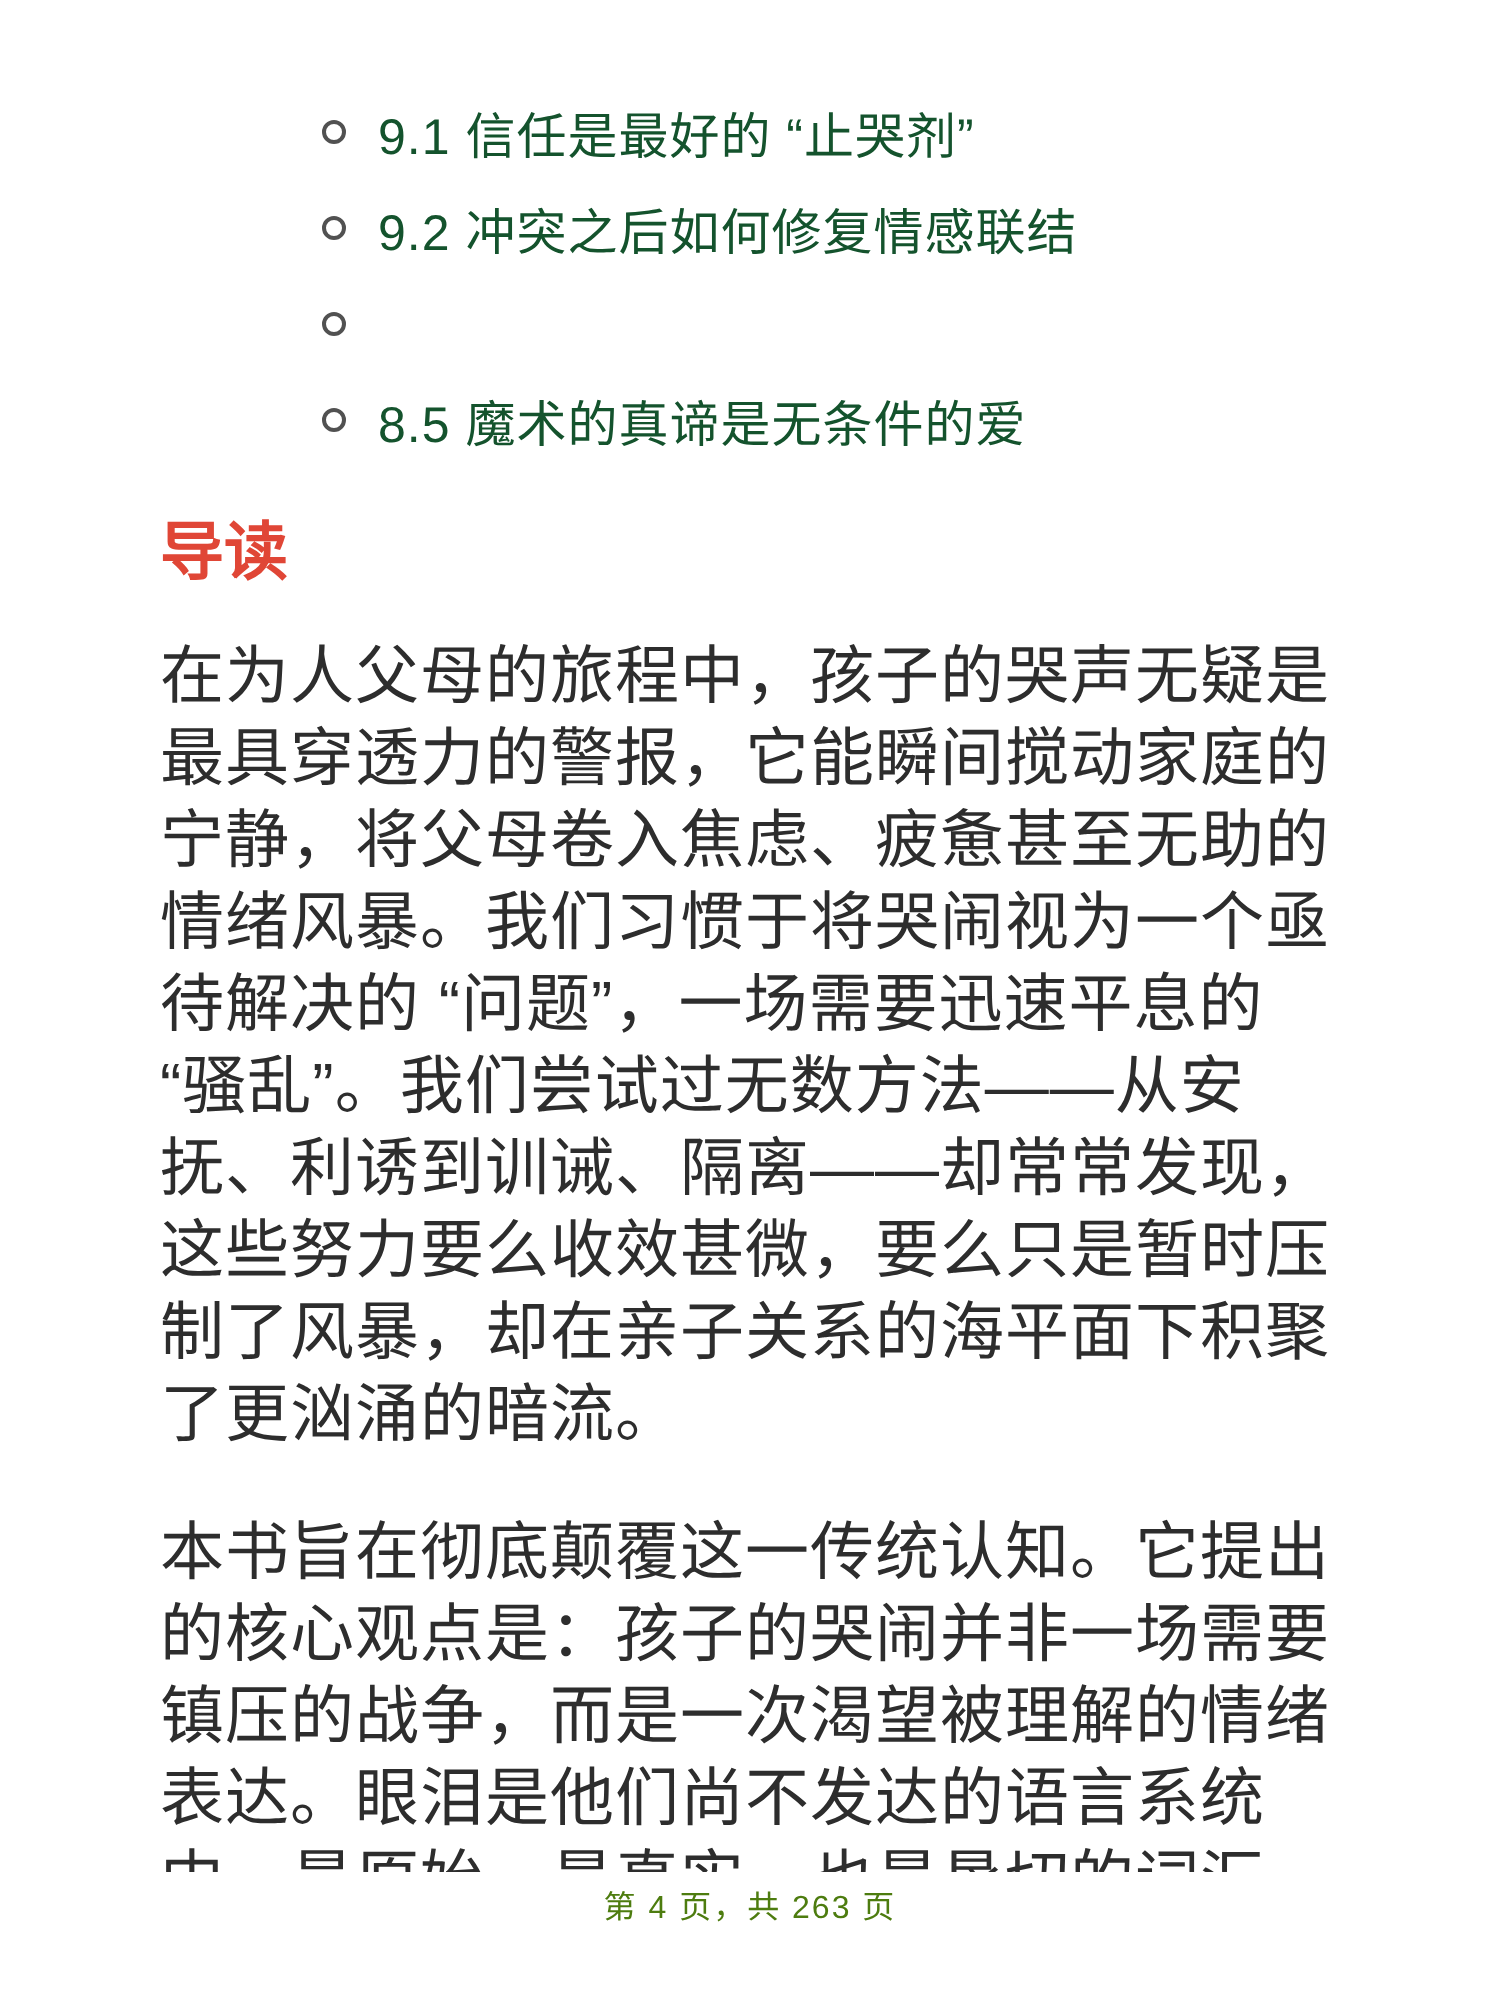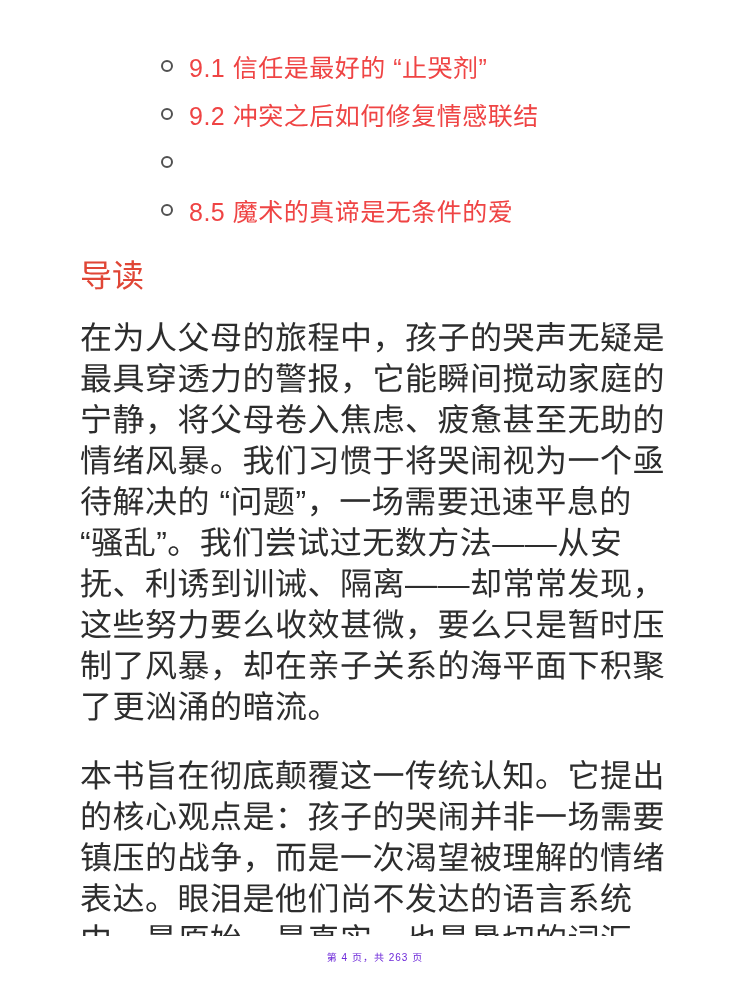--- a/index.html
+++ b/index.html
@@ -28,60 +28,60 @@
     list-style: none;
     margin: 0;
     padding: 42px 0 0 161px;
   }
   .toc-item {
     display: flex;
     align-items: center;
     height: 48px;
     font-size: 25px;
     letter-spacing: 0.5px;
-    color: #ef4444;
+    color: #14532d;
   }
   .bullet-icon {
     box-sizing: border-box;
     flex: 0 0 auto;
     width: 12px;
     height: 12px;
     border: 2px solid #515151;
     border-radius: 50%;
     background: transparent;
     margin-right: 16px;
   }
   .section-heading {
     margin: 24px 0 0 80px;
     font-size: 32px;
     line-height: 36px;
-    font-weight: 400;
+    font-weight: 700;
     color: #e04636;
   }
   .body-paragraph {
     width: 592px;
     margin: 24px 0 0 80px;
     font-size: 32px;
     line-height: 41px;
     letter-spacing: 0.5px;
     color: #2d2d2d;
     word-break: break-word;
   }
   .body-paragraph + .body-paragraph {
     margin-top: 28px;
   }
   .page-footer {
     position: absolute;
     left: 0;
     right: 0;
     bottom: 36px;
     text-align: center;
-    font-size: 10px;
+    font-size: 16px;
     letter-spacing: 1px;
-    color: #6d28d9;
+    color: #4d7c0f;
     background: #ffffff;
   }
 </style>
 </head>
 <body>
 
 <div class="page">
   <div class="content">
 
     <ul class="toc-list">

